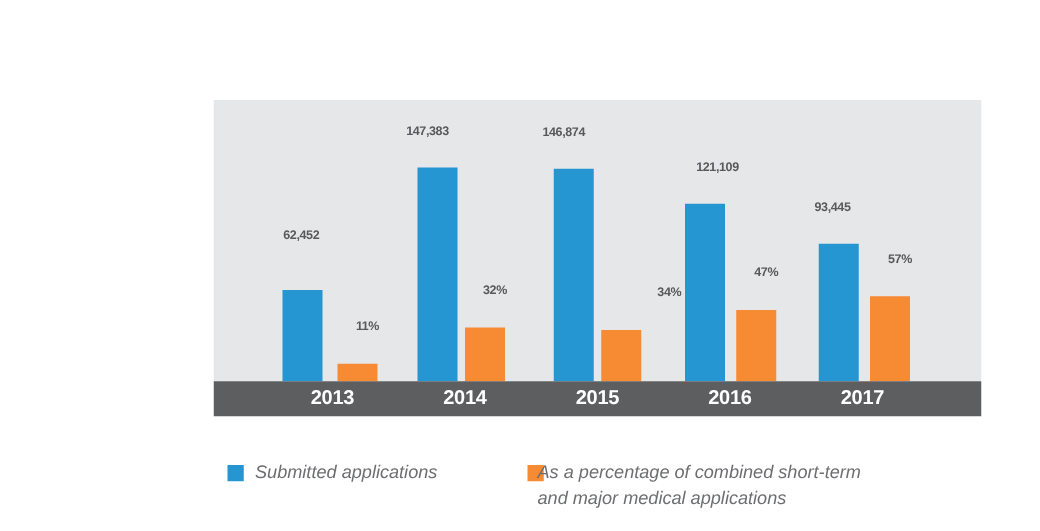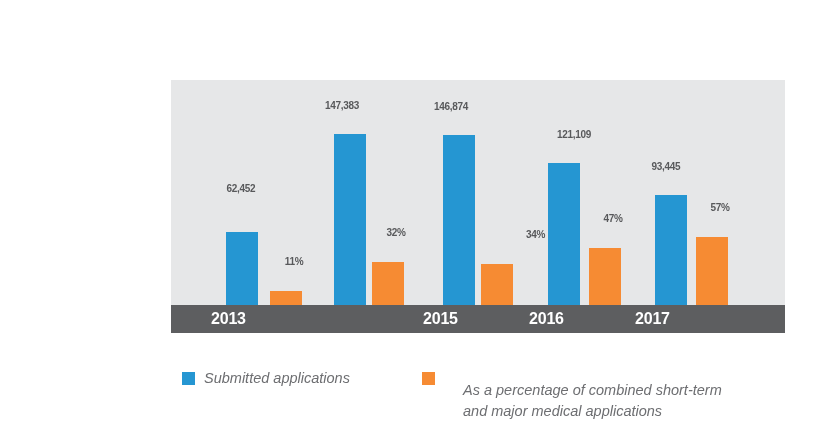--- a/index.html
+++ b/index.html
@@ -39,41 +39,41 @@
   }
 
   
   .axis-band{
     position:absolute;left:171px;top:305px;
     width:614px;height:28px;background:#5d5e60;
   }
   .axis-tick{
     position:absolute;top:0;height:28px;line-height:28px;
     color:#ffffff;font-size:16px;font-weight:bold;
-    text-align:left;letter-spacing:-0.2px;
+    text-align:center;letter-spacing:-0.2px;
   }
 
   
   .legend{position:absolute;left:0;top:362px;width:832px;height:55px;}
   .legend-item{position:absolute;}
   .legend-swatch{
     position:absolute;width:13px;height:13px;top:4px;left:0;
   }
   .legend-swatch.blue{background:#2596d2;}
   .legend-swatch.orange{background:#f68b33;}
   .legend-text{
     position:absolute;left:22px;top:0;
     font-size:14.5px;color:#6d6e71;line-height:21px;
     white-space:nowrap;
     font-style:italic;
   }
   .legend-text .l2{display:block;}
   #legend-item-0{left:182px;top:6px;}
   #legend-item-1{left:422px;top:6px;}
-  #legend-item-1 .legend-text{left:41px;margin-top:12px;}
+  #legend-item-1 .legend-text{left:8px;}
 </style>
 </head>
 <body>
 
 <div id="chart-root">
 
 
   <div class="plot-area">
     <div class="bars-layer" id="bars-layer">
         <div class="bar blue" style="left: 55px; width: 32px; height: 73px;"></div>
@@ -94,20 +94,21 @@
         <div class="bar-label" style="left: 402px; top: 133px; width: 80px;">47%</div>
         <div class="bar blue" style="left: 484px; width: 32px; height: 110px;"></div>
         <div class="bar-label" style="left: 455px; top: 81px; width: 80px;">93,445</div>
         <div class="bar orange" style="left: 525px; width: 32px; height: 68px;"></div>
         <div class="bar-label" style="left: 509px; top: 122px; width: 80px;">57%</div>
       </div>
   </div>
 
   <div class="axis-band" id="axis-band">
       <div class="axis-tick" style="left: 40px; width: 110px;">2013</div>
+      <div class="axis-tick" style="left: 146px; width: 110px;">2014</div>
       <div class="axis-tick" style="left: 252px; width: 110px;">2015</div>
       <div class="axis-tick" style="left: 358px; width: 110px;">2016</div>
       <div class="axis-tick" style="left: 464px; width: 110px;">2017</div>
     </div>
 
   <div class="legend" id="legend">
       <div class="legend-item" id="legend-item-0">
         <span class="legend-swatch blue"></span>
         <span class="legend-text">Submitted applications</span>
       </div>

